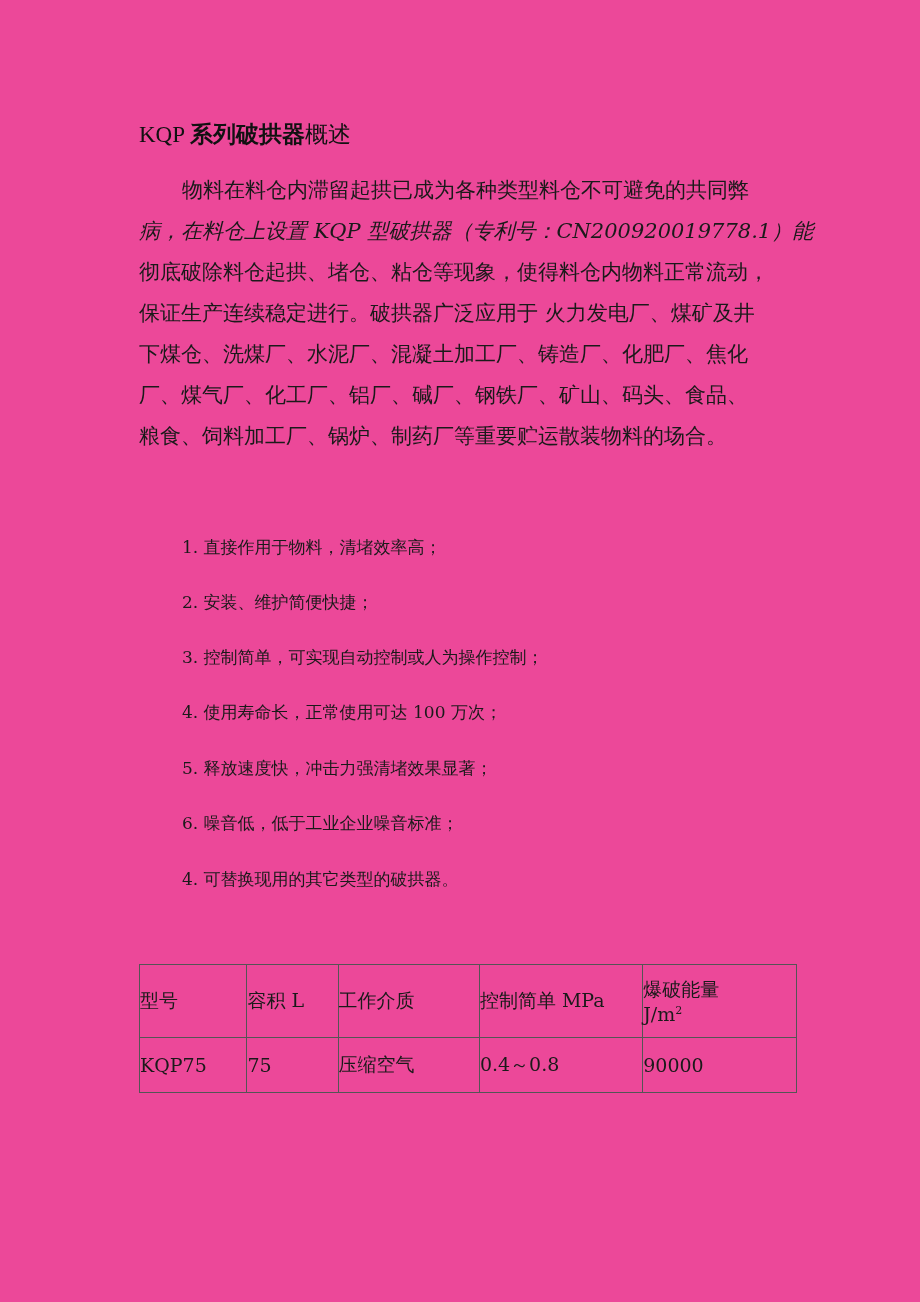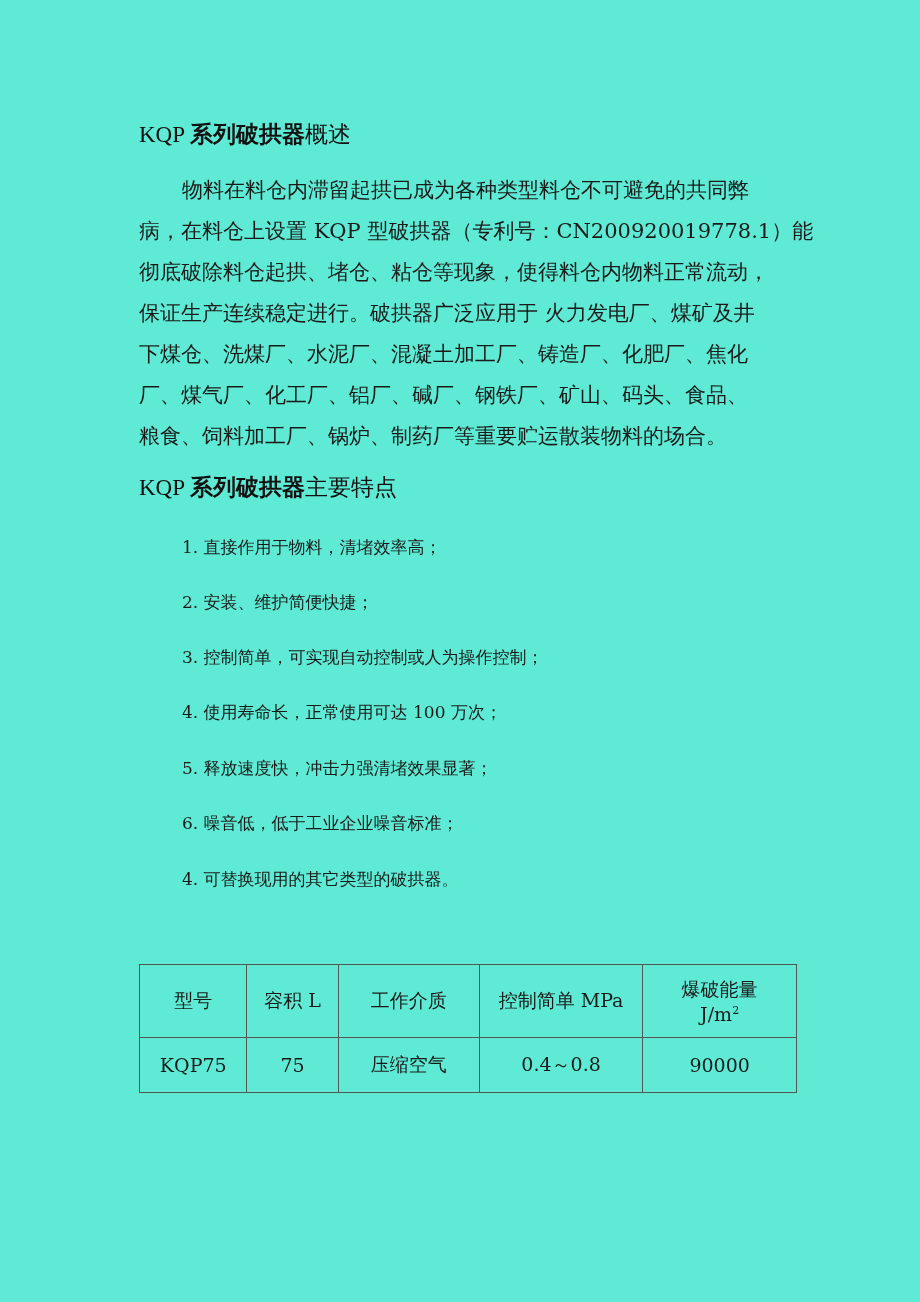--- a/index.html
+++ b/index.html
@@ -12,21 +12,21 @@
       height: 1302px;
       position: relative;
       overflow: hidden;
       color: #1a1a1a;
       font-family: "DejaVu Serif", "Liberation Serif", serif;
     }
     .page {
       position: absolute;
       left: 0; top: 0;
       width: 920px; height: 1302px;
-      background: #5eead4;
+      background: #ec4899;
     }
     .heading {
       position: absolute;
       left: 139px;
       font-size: 23px;
       line-height: 28px;
       white-space: nowrap;
       color: #111;
     }
     .heading .prefix {
@@ -67,21 +67,21 @@
       left: 139px;
       top: 964px;
       width: 658px;
       border-collapse: collapse;
       font-family: "DejaVu Serif", "Liberation Serif", serif;
       font-size: 19px;
       color: #1a1a1a;
     }
     table.spec td, table.spec th {
       border: 1.5px solid #555;
-      text-align: center;
+      text-align: left;
       vertical-align: middle;
       font-weight: normal;
       padding: 0;
     }
     table.spec tr.head { height: 73px; }
     table.spec tr.row1 { height: 55px; }
     table.spec tr.row2 { height: 57px; }
     .col-model { width: 107px; }
     .col-volume { width: 91px; }
     .col-medium { width: 142px; }
@@ -95,31 +95,28 @@
 <body>
 
 <div class="page">
 
   <div class="heading" style="top:120px;">
     <span class="prefix">KQP </span><span class="bold">系列破拱器</span><span class="rest">概述</span>
   </div>
 
   <div>
     <div class="para-line indent" style="top:177px;">物料在料仓内滞留起拱已成为各种类型料仓不可避免的共同弊</div>
-    <div class="para-line" style="top:218px;">病，在料仓上设置 KQP 型破拱器（专利号：CN200920019778.1）能</div>
+    <div class="para-line" style="top:218px;font-style:italic;">病，在料仓上设置 KQP 型破拱器（专利号：CN200920019778.1）能</div>
     <div class="para-line" style="top:259px;">彻底破除料仓起拱、堵仓、粘仓等现象，使得料仓内物料正常流动，</div>
     <div class="para-line" style="top:300px;">保证生产连续稳定进行。破拱器广泛应用于 火力发电厂、煤矿及井</div>
     <div class="para-line" style="top:341px;">下煤仓、洗煤厂、水泥厂、混凝土加工厂、铸造厂、化肥厂、焦化</div>
     <div class="para-line" style="top:382px;">厂、煤气厂、化工厂、铝厂、碱厂、钢铁厂、矿山、码头、食品、</div>
     <div class="para-line" style="top:423px;">粮食、饲料加工厂、锅炉、制药厂等重要贮运散装物料的场合。</div>
   </div>
 
-  <div class="heading" style="top:473px;">
-    <span class="prefix">KQP </span><span class="bold">系列破拱器</span><span class="rest">主要特点</span>
-  </div>
 
   <div>
     <div class="list-item" style="top:534px;">1. 直接作用于物料，清堵效率高；</div>
     <div class="list-item" style="top:589px;">2. 安装、维护简便快捷；</div>
     <div class="list-item" style="top:644px;">3. 控制简单，可实现自动控制或人为操作控制；</div>
     <div class="list-item" style="top:699px;">4. 使用寿命长，正常使用可达 100 万次；</div>
     <div class="list-item" style="top:755px;">5. 释放速度快，冲击力强清堵效果显著；</div>
     <div class="list-item" style="top:810px;">6. 噪音低，低于工业企业噪音标准；</div>
     <div class="list-item" style="top:866px;">4. 可替换现用的其它类型的破拱器。</div>
   </div>

